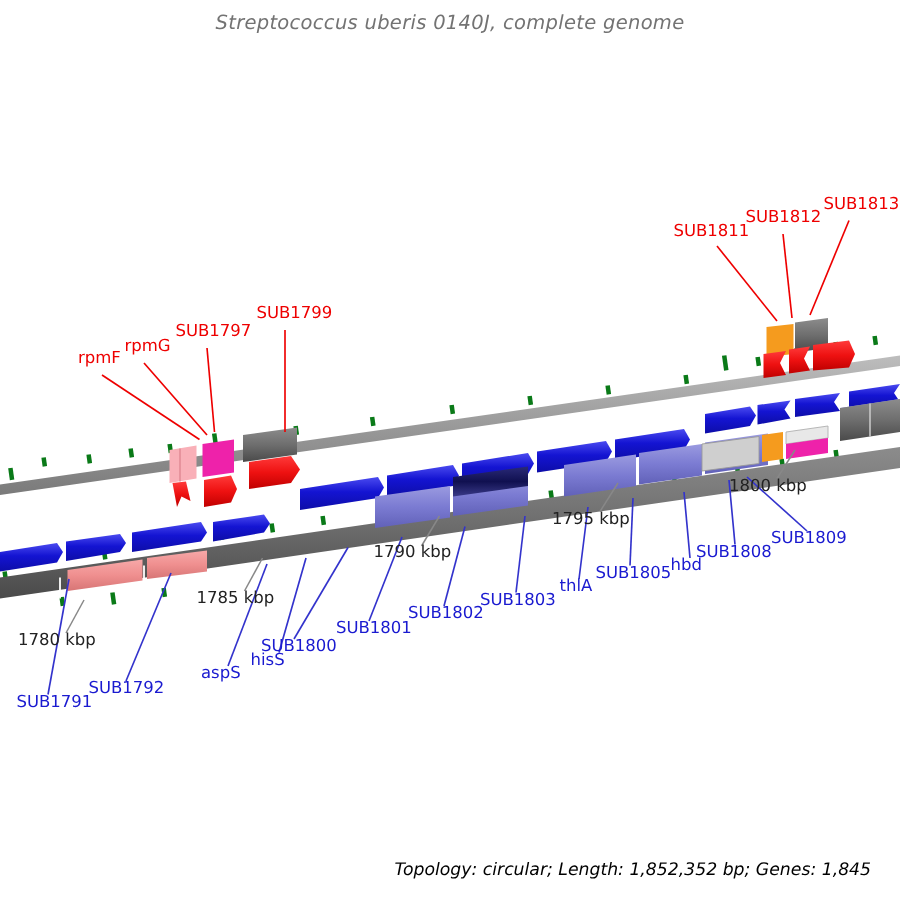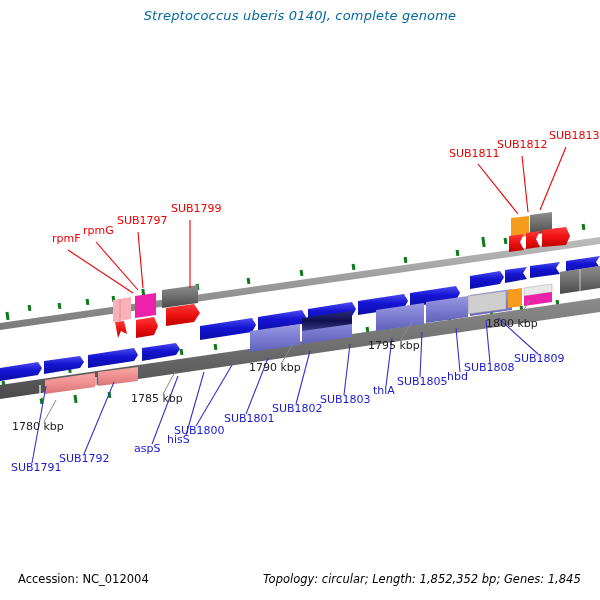--- a/index.html
+++ b/index.html
@@ -4,21 +4,21 @@
 <style>
   html,body{margin:0;padding:0;}
   body{
     width:600px;height:600px;background:#ffffff;
     font-family:"DejaVu Sans","Liberation Sans",sans-serif;
     overflow:hidden;position:relative;
   }
   #stage{position:absolute;inset:0;width:600px;height:600px;}
   #title{
     position:absolute;left:0;top:8px;width:600px;text-align:center;
-    font-style:italic;font-size:13px;color:#0369a1;letter-spacing:.2px;
+    font-style:italic;font-size:13px;color:#737373;letter-spacing:.2px;
   }
   #footer-left{position:absolute;left:18px;top:572px;font-size:11.5px;color:#000;}
   #footer-right{position:absolute;left:263px;top:572px;font-size:11.5px;color:#000;font-style:italic;}
   svg#map{position:absolute;left:0;top:0;width:600px;height:600px;}
   .lbl{font-size:11px;}
   .lbl-red{fill:#ee0000;}
   .lbl-blue{fill:#1a1ad0;}
   .lbl-black{fill:#222222;}
   .lead-red{stroke:#ee0000;stroke-width:1.1;fill:none;}
   .lead-blue{stroke:#3333cc;stroke-width:1.1;fill:none;}
@@ -236,16 +236,15 @@
         <text x="464" y="371" class="lbl lbl-blue">SUB1808</text>
         <text x="514" y="362" class="lbl lbl-blue">SUB1809</text>
         <text x="12" y="430" class="lbl lbl-black">1780 kbp</text>
         <text x="131" y="402" class="lbl lbl-black">1785 kbp</text>
         <text x="249" y="371" class="lbl lbl-black">1790 kbp</text>
         <text x="368" y="349" class="lbl lbl-black">1795 kbp</text>
         <text x="486" y="327" class="lbl lbl-black">1800 kbp</text>
       </g>
   </svg>
 
-  <div id="footer-left">Accession: NC_012004</div>
   <div id="footer-right">Topology: circular; Length: 1,852,352 bp; Genes: 1,845</div>
 
 </div>
 
 </body></html>

